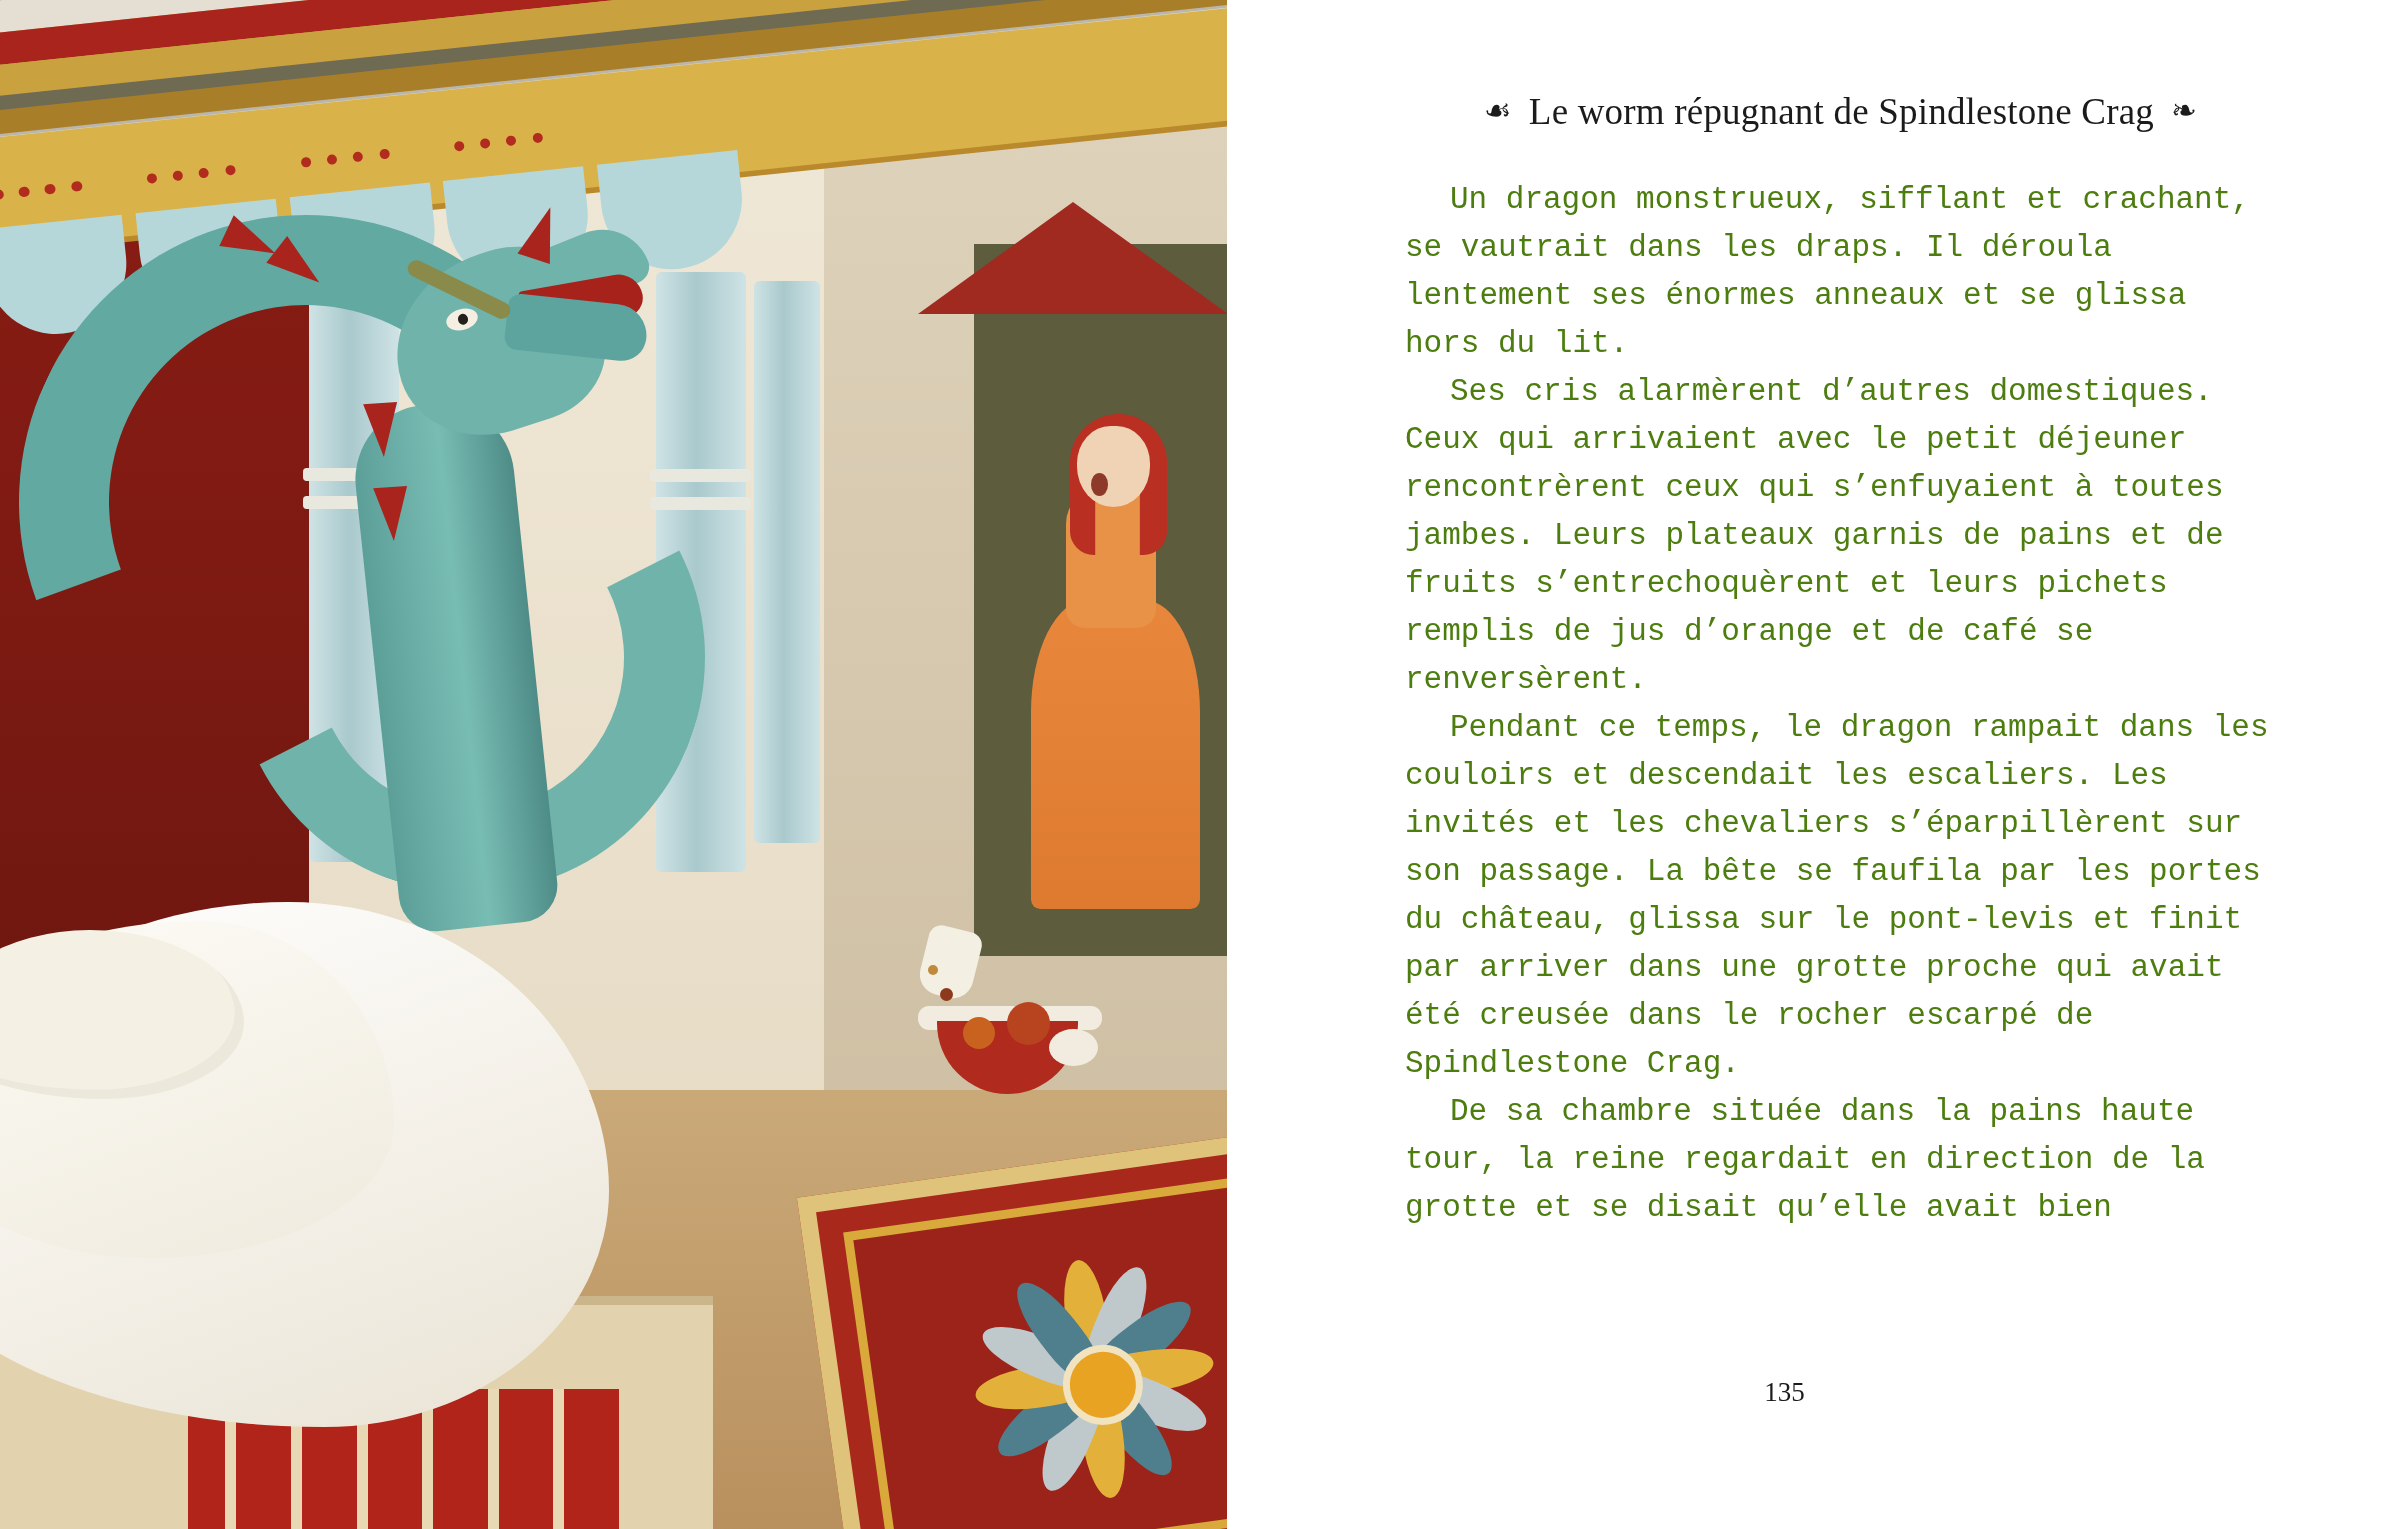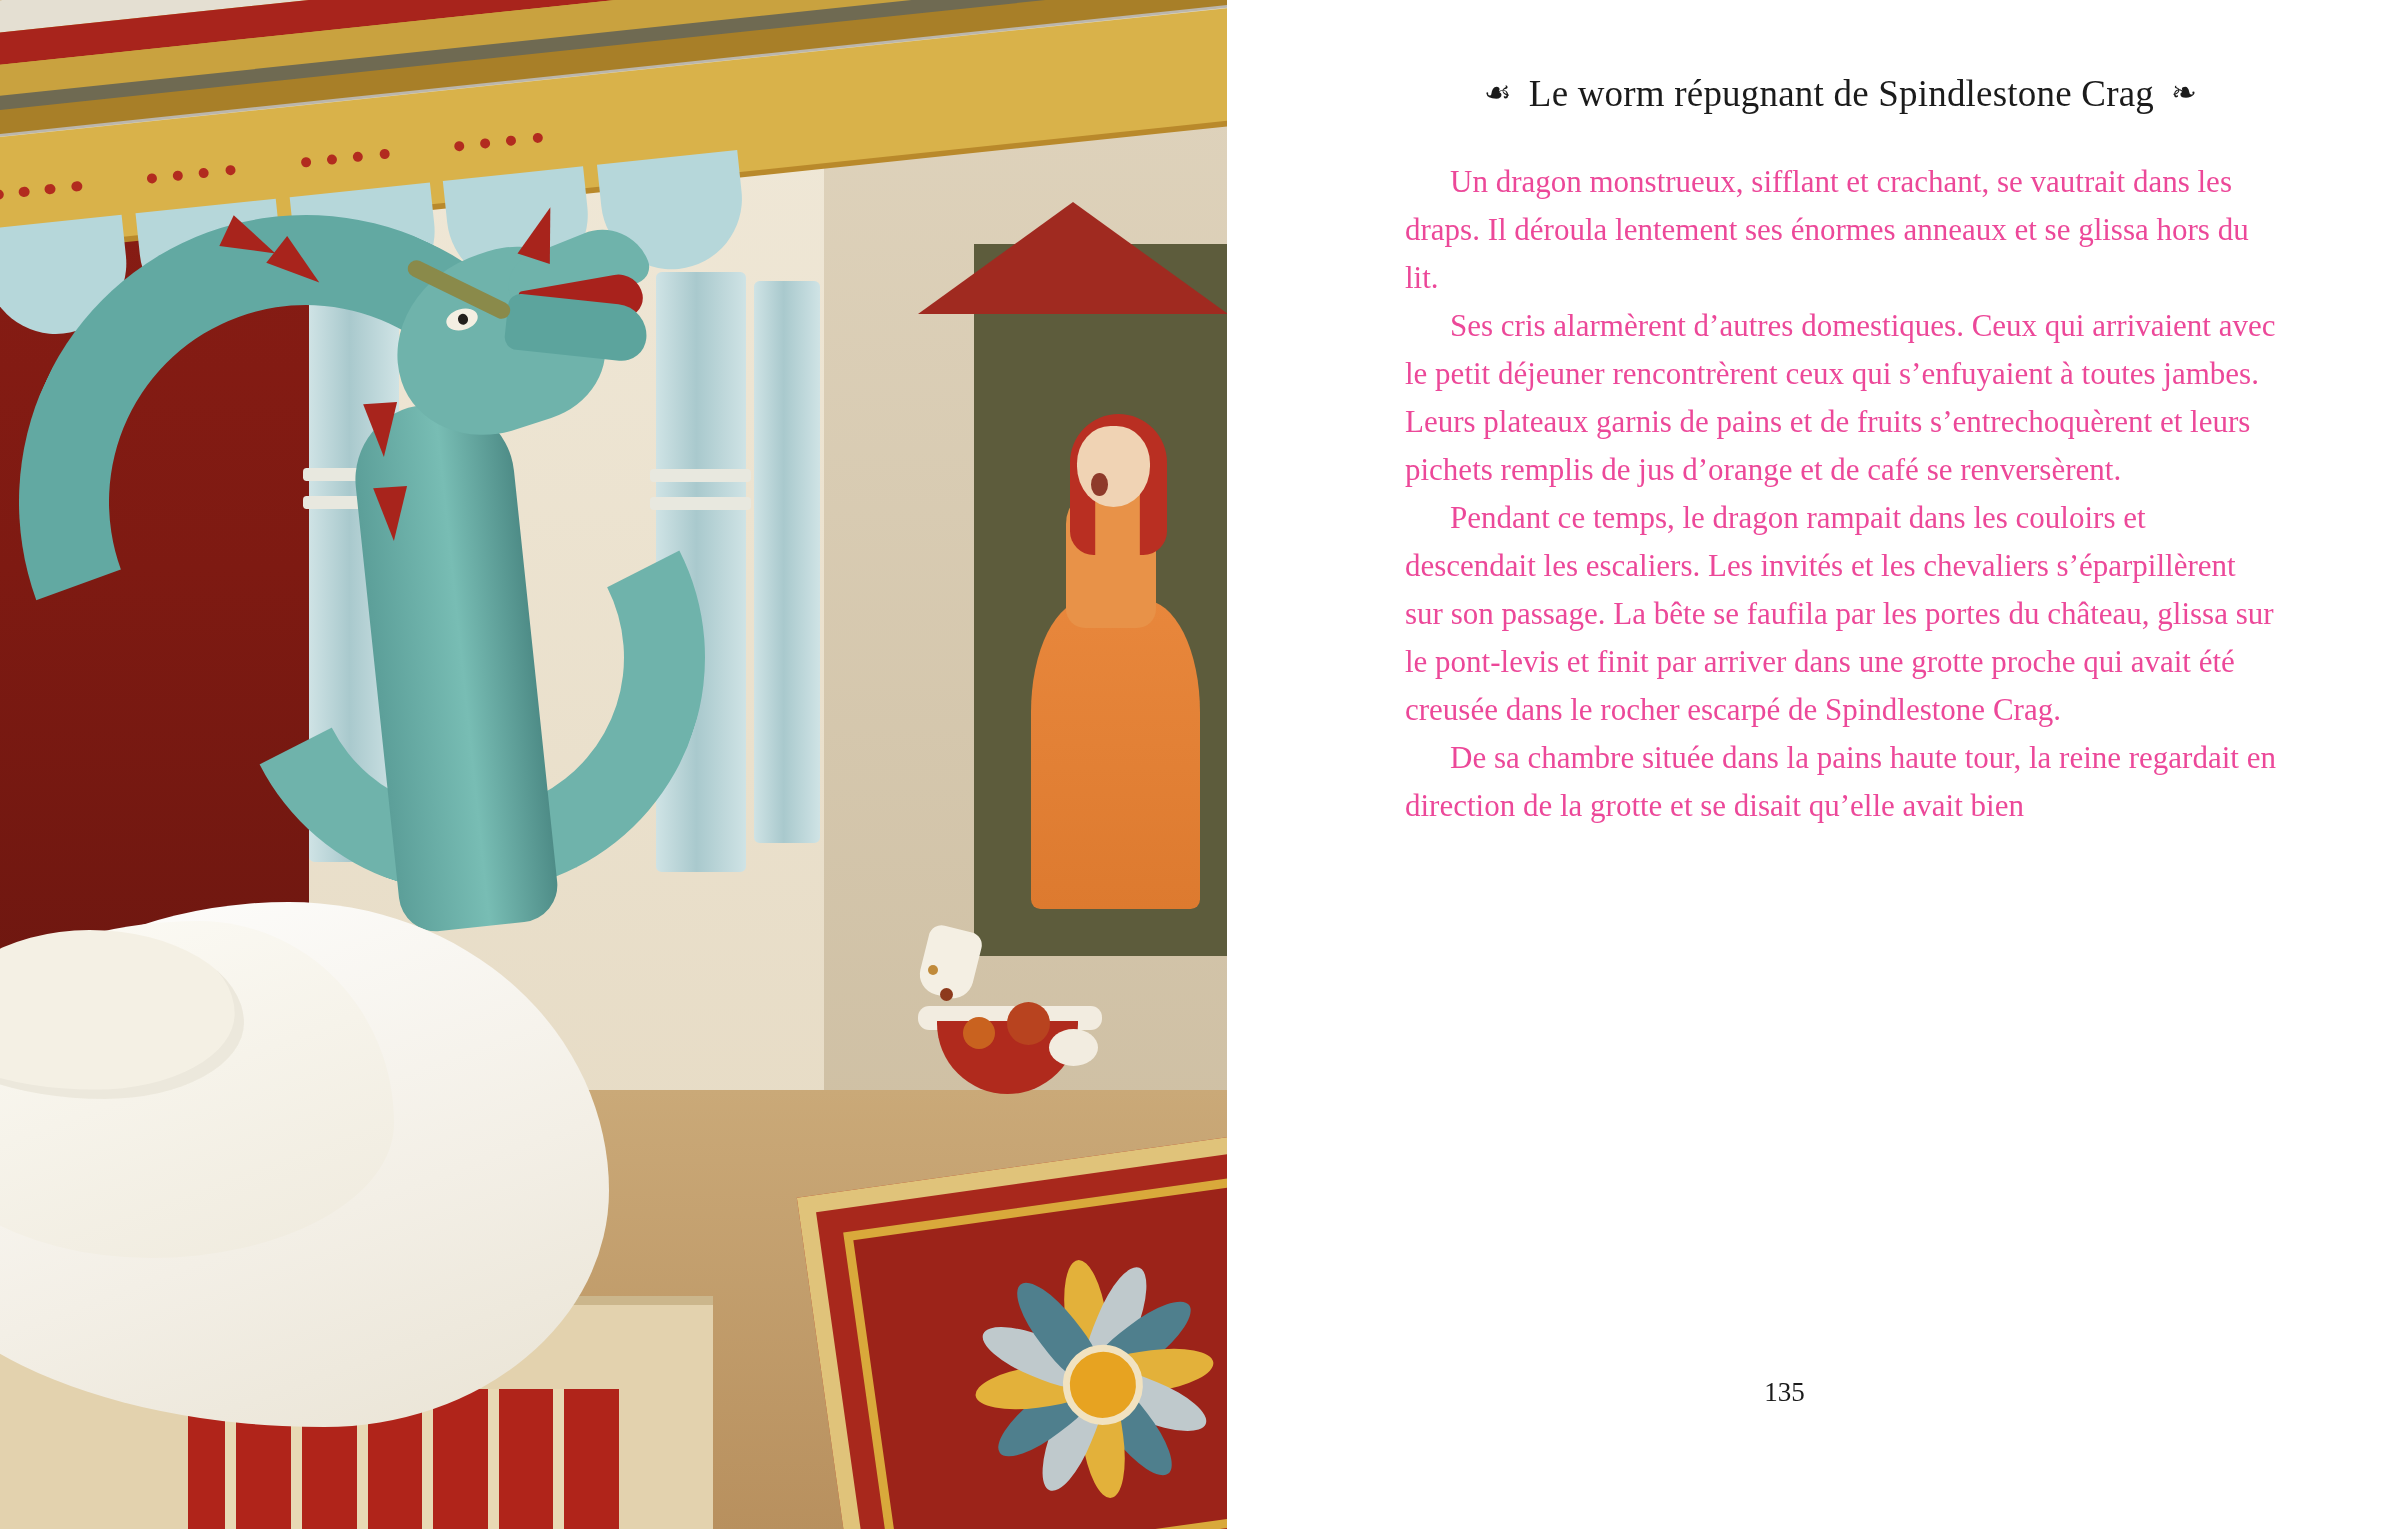--- a/index.html
+++ b/index.html
@@ -396,21 +396,21 @@
   
   .page-right {
     position: relative;
     width: 1171px;
     height: 1530px;
     background: #ffffff;
   }
   .text-col {
     position: absolute;
     left: 178px;
-    top: 72px;
+    top: 90px;
     width: 871px;
   }
   .chapter-title {
     font-family: "Liberation Serif", serif;
     font-size: 37px;
     color: #1b1b1b;
     text-align: center;
     letter-spacing: 0.2px;
     margin: 0 0 43px 0;
     font-weight: normal;
@@ -419,24 +419,24 @@
   .chapter-title .orn {
     display: inline-block;
     font-size: 31px;
     vertical-align: 2.8px;
     color: #1b1b1b;
   }
   .orn-left { margin-right: 17px; }
   .orn-right { margin-left: 17px; }
 
   p.body {
-    font-family: Liberation Serif, serif;
+    font-family: Liberation Mono, monospace;
     font-size: 31px;
     line-height: 48px;
-    color: #ec4899;
+    color: #4d7c0f;
     margin: 0;
     text-indent: 45px;
     text-align: left;
   }
   .page-number {
     position: absolute;
     left: 0; right: 0;
     top: 1377px;
     text-align: center;
     font-family: "Liberation Serif", serif;

